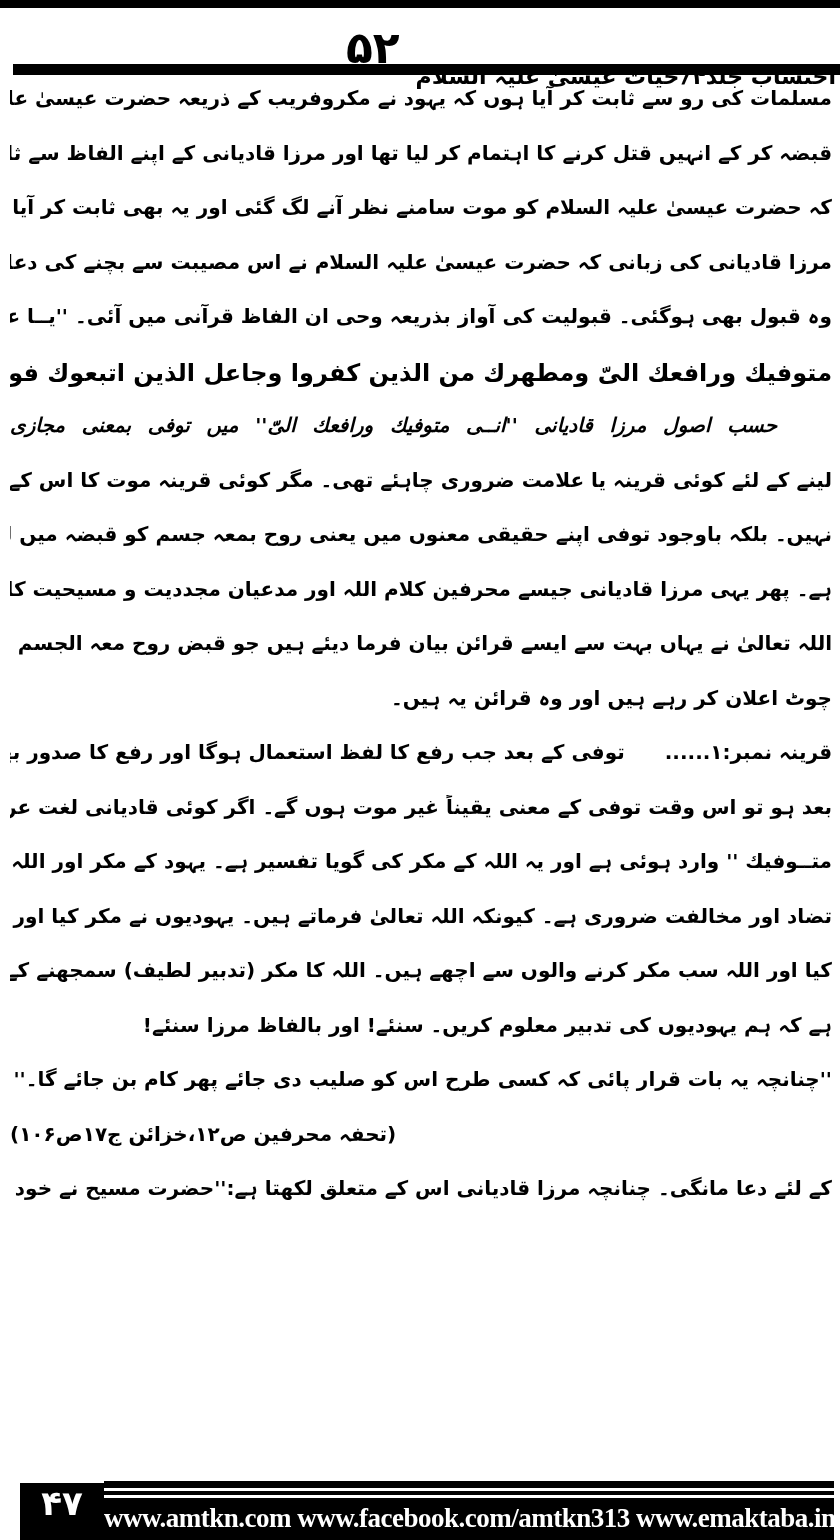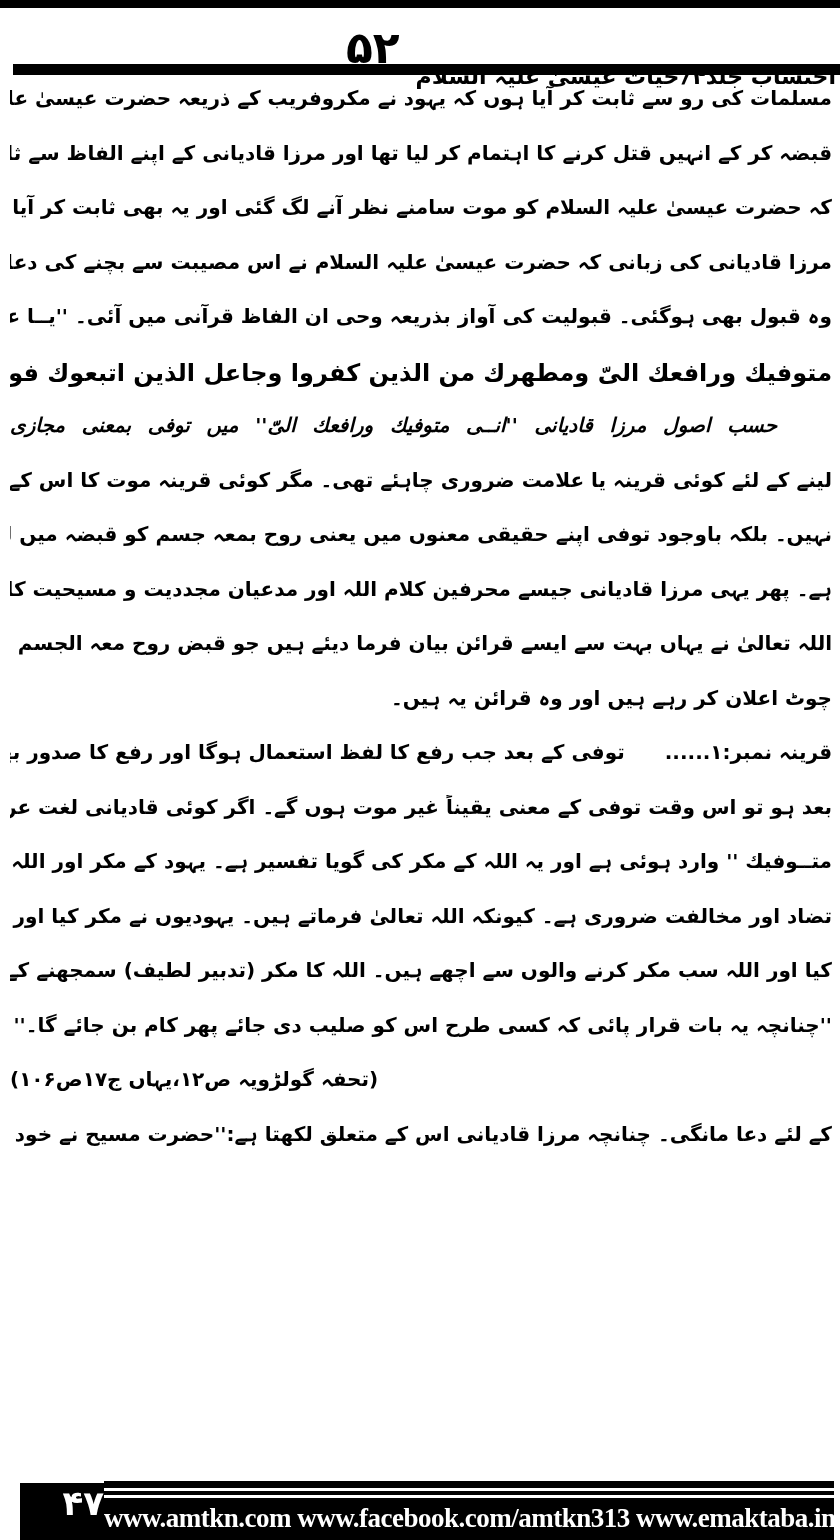--- a/index.html
+++ b/index.html
@@ -16,21 +16,21 @@
   .body-text{position:absolute;top:86px;left:10px;right:8px;}
   .line{height:54.5px;line-height:54.5px;font:bold 20px "DejaVu Sans",sans-serif;
         direction:rtl;white-space:nowrap;overflow:hidden;}
   .j{text-align:justify;text-align-last:justify;}
   .r{text-align:right;text-align-last:right;}
   .l{text-align:left;text-align-last:left;}
   .c{text-align:center;text-align-last:center;}
   .arabic{font-size:24px;}
   .ind{padding-right:55px;font-style:italic;}
   .footer-num{position:absolute;left:20px;top:1483px;width:84px;height:57px;background:#000;
-        color:#fff;line-height:54px;font:bold 34px "DejaVu Sans",sans-serif;
+        color:#fff;text-align:center;line-height:54px;font:bold 34px "DejaVu Sans",sans-serif;
         direction:rtl;}
   .footer-bar{position:absolute;left:104px;right:6px;top:1481px;height:59px;background:#000;}
   .stripe{height:3px;background:#fff;}
   .stripe.first{margin-top:7px;}
   .stripe.second{margin-top:4px;}
   .footer-links{color:#fff;text-align:center;font:bold 27px "Liberation Serif",serif;
         line-height:40px;white-space:nowrap;letter-spacing:-0.5px;}
 </style>
 </head>
 <body>
@@ -57,22 +57,23 @@
       <div class="line j">لینے کے لئے کوئی قرینہ یا علامت ضروری چاہئے تھی۔ مگر کوئی قرینہ موت کا اس کے ساتھ موجود</div>
       <div class="line j">نہیں۔ بلکہ باوجود توفی اپنے حقیقی معنوں میں یعنی روح بمعہ جسم کو قبضہ میں لے لینا یہاں مستعمل</div>
       <div class="line j">ہے۔ پھر یہی مرزا قادیانی جیسے محرفین کلام اللہ اور مدعیان مجددیت و مسیحیت کا ناطقہ بند کرنے کے</div>
       <div class="line j">اللہ تعالیٰ نے یہاں بہت سے ایسے قرائن بیان فرما دیئے ہیں جو قبض روح معہ الجسم پر ڈنکے کی</div>
       <div class="line r">چوٹ اعلان کر رہے ہیں اور وہ قرائن یہ ہیں۔</div>
       <div class="line j">قرینہ نمبر:۱......  توفی کے بعد جب رفع کا لفظ استعمال ہوگا اور رفع کا صدور بھی توفی کے</div>
       <div class="line j">بعد ہو تو اس وقت توفی کے معنی یقیناً غیر موت ہوں گے۔ اگر کوئی قادیانی لغت عرب سے اس کے</div>
       <div class="line j">متــوفیك '' وارد ہوئی ہے اور یہ اللہ کے مکر کی گویا تفسیر ہے۔ یہود کے مکر اور اللہ تعالیٰ کے مکر میں</div>
       <div class="line j">تضاد اور مخالفت ضروری ہے۔ کیونکہ اللہ تعالیٰ فرماتے ہیں۔ یہودیوں نے مکر کیا اور اللہ نے بھی مکر</div>
       <div class="line j">کیا اور اللہ سب مکر کرنے والوں سے اچھے ہیں۔ اللہ کا مکر (تدبیر لطیف) سمجھنے کے لئے ضروری</div>
+      <div class="line r">ہے کہ ہم یہودیوں کی تدبیر معلوم کریں۔ سنئے! اور بالفاظ مرزا سنئے!</div>
       <div class="line r">''چنانچہ یہ بات قرار پائی کہ کسی طرح اس کو صلیب دی جائے پھر کام بن جائے گا۔''</div>
-      <div class="line l">(تحفہ گولڑویہ ص۱۲،یہاں ج۱۷ص۱۰۶)</div>
+      <div class="line l">(تحفہ محرفین ص۱۲،خزائن ج۱۷ص۱۰۶)</div>
       <div class="line j">کے لئے دعا مانگی۔ چنانچہ مرزا قادیانی اس کے متعلق لکھتا ہے:''حضرت مسیح نے خود اپنے</div>
     </div>
 
   <div class="footer-num">۴۷</div>
 
   <div class="footer-bar">
     <div class="stripe first"></div>
     <div class="stripe second"></div>
     <div class="footer-links">www.amtkn.com www.facebook.com/amtkn313 www.emaktaba.info</div>
   </div>

